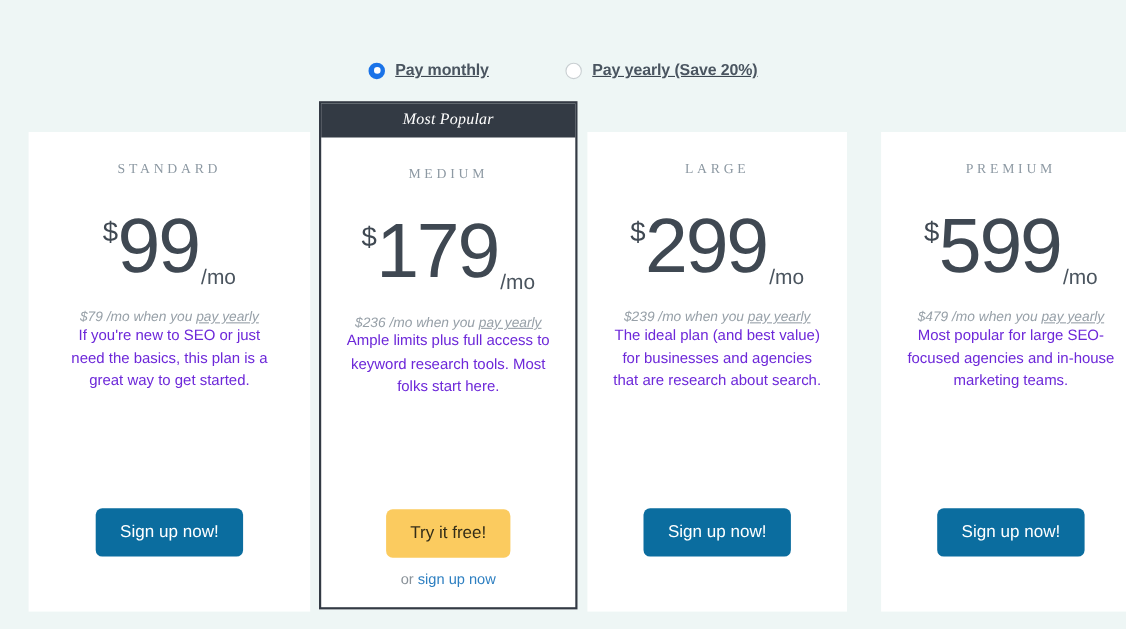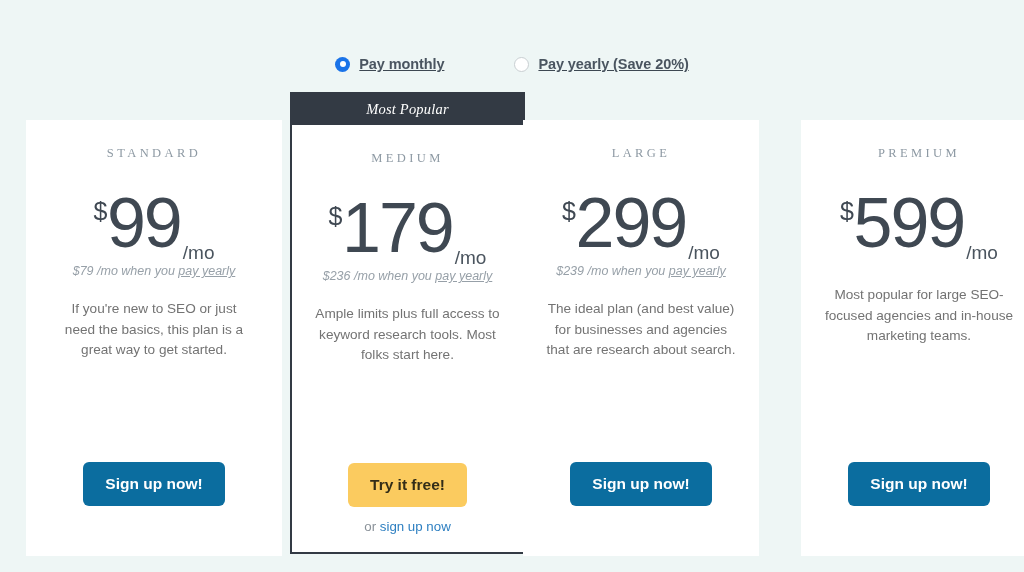--- a/index.html
+++ b/index.html
@@ -83,21 +83,21 @@
   }
 
   .card {
     position: absolute;
     background: #ffffff;
     top: 28px;
     height: 436px;
   }
 
   .card.c1 { left: 0px;   width: 256px; }
-  .card.c3 { left: 497px; width: 236px; }
+  .card.c3 { left: 508px; width: 236px; }
   .card.c4 { left: 775px; width: 236px; }
 
   .card.featured {
     left: 264px;
     width: 235px;
     top: 0px;
     height: 462px;
     border: 2px solid #333a44;
     background: #ffffff;
   }
@@ -164,55 +164,55 @@
   .price-period {
     font-size: 19px;
     font-weight: 300;
     align-self: flex-end;
     margin-bottom: 2px;
     margin-left: 2px;
     color: #4a545e;
   }
 
   .yearly-note {
+    margin-top: 17px;
     font-size: 12.5px;
     font-style: italic;
     color: #97a0a8;
     text-align: center;
     white-space: nowrap;
   }
 
   .yearly-note .yearly-link {
     text-decoration: underline;
     color: #97a0a8;
     cursor: pointer;
   }
 
   .desc {
-    margin-top: 21px;
     font-size: 13.6px;
     line-height: 1.52;
-    color: #737373;
+    color: #6d28d9;
     text-align: center;
     max-width: 196px;
   }
 
   .cta-wrap {
     margin-top: auto;
     width: 100%;
     display: flex;
     flex-direction: column;
     align-items: center;
   }
 
   .btn {
     border: none;
     border-radius: 6px;
     font-family: "Liberation Sans", sans-serif;
-    font-weight: bold;
+    font-weight: normal;
     cursor: pointer;
     white-space: nowrap;
   }
 
   .btn-primary {
     background: #0b6d9f;
     color: #ffffff;
     font-size: 15.5px;
     padding: 13px 22px;
     margin-bottom: 50px;
@@ -316,20 +316,23 @@
   </div>
 
   <div class="card c4">
     <div class="card-inner">
       <div class="plan-name">PREMIUM</div>
       <div class="price">
         <span class="price-currency">$</span>
         <span class="price-amount">599</span>
         <span class="price-period">/mo</span>
       </div>
+      <div class="yearly-note">
+        <span>$479 /mo when you </span><span class="yearly-link">pay yearly</span>
+      </div>
       <div class="desc">Most popular for large SEO-focused agencies and in-house marketing teams.</div>
       <div class="cta-wrap">
         <button class="btn btn-primary">Sign up now!</button>
       </div>
     </div>
   </div>
 
 </div>
 
 </body></html>

